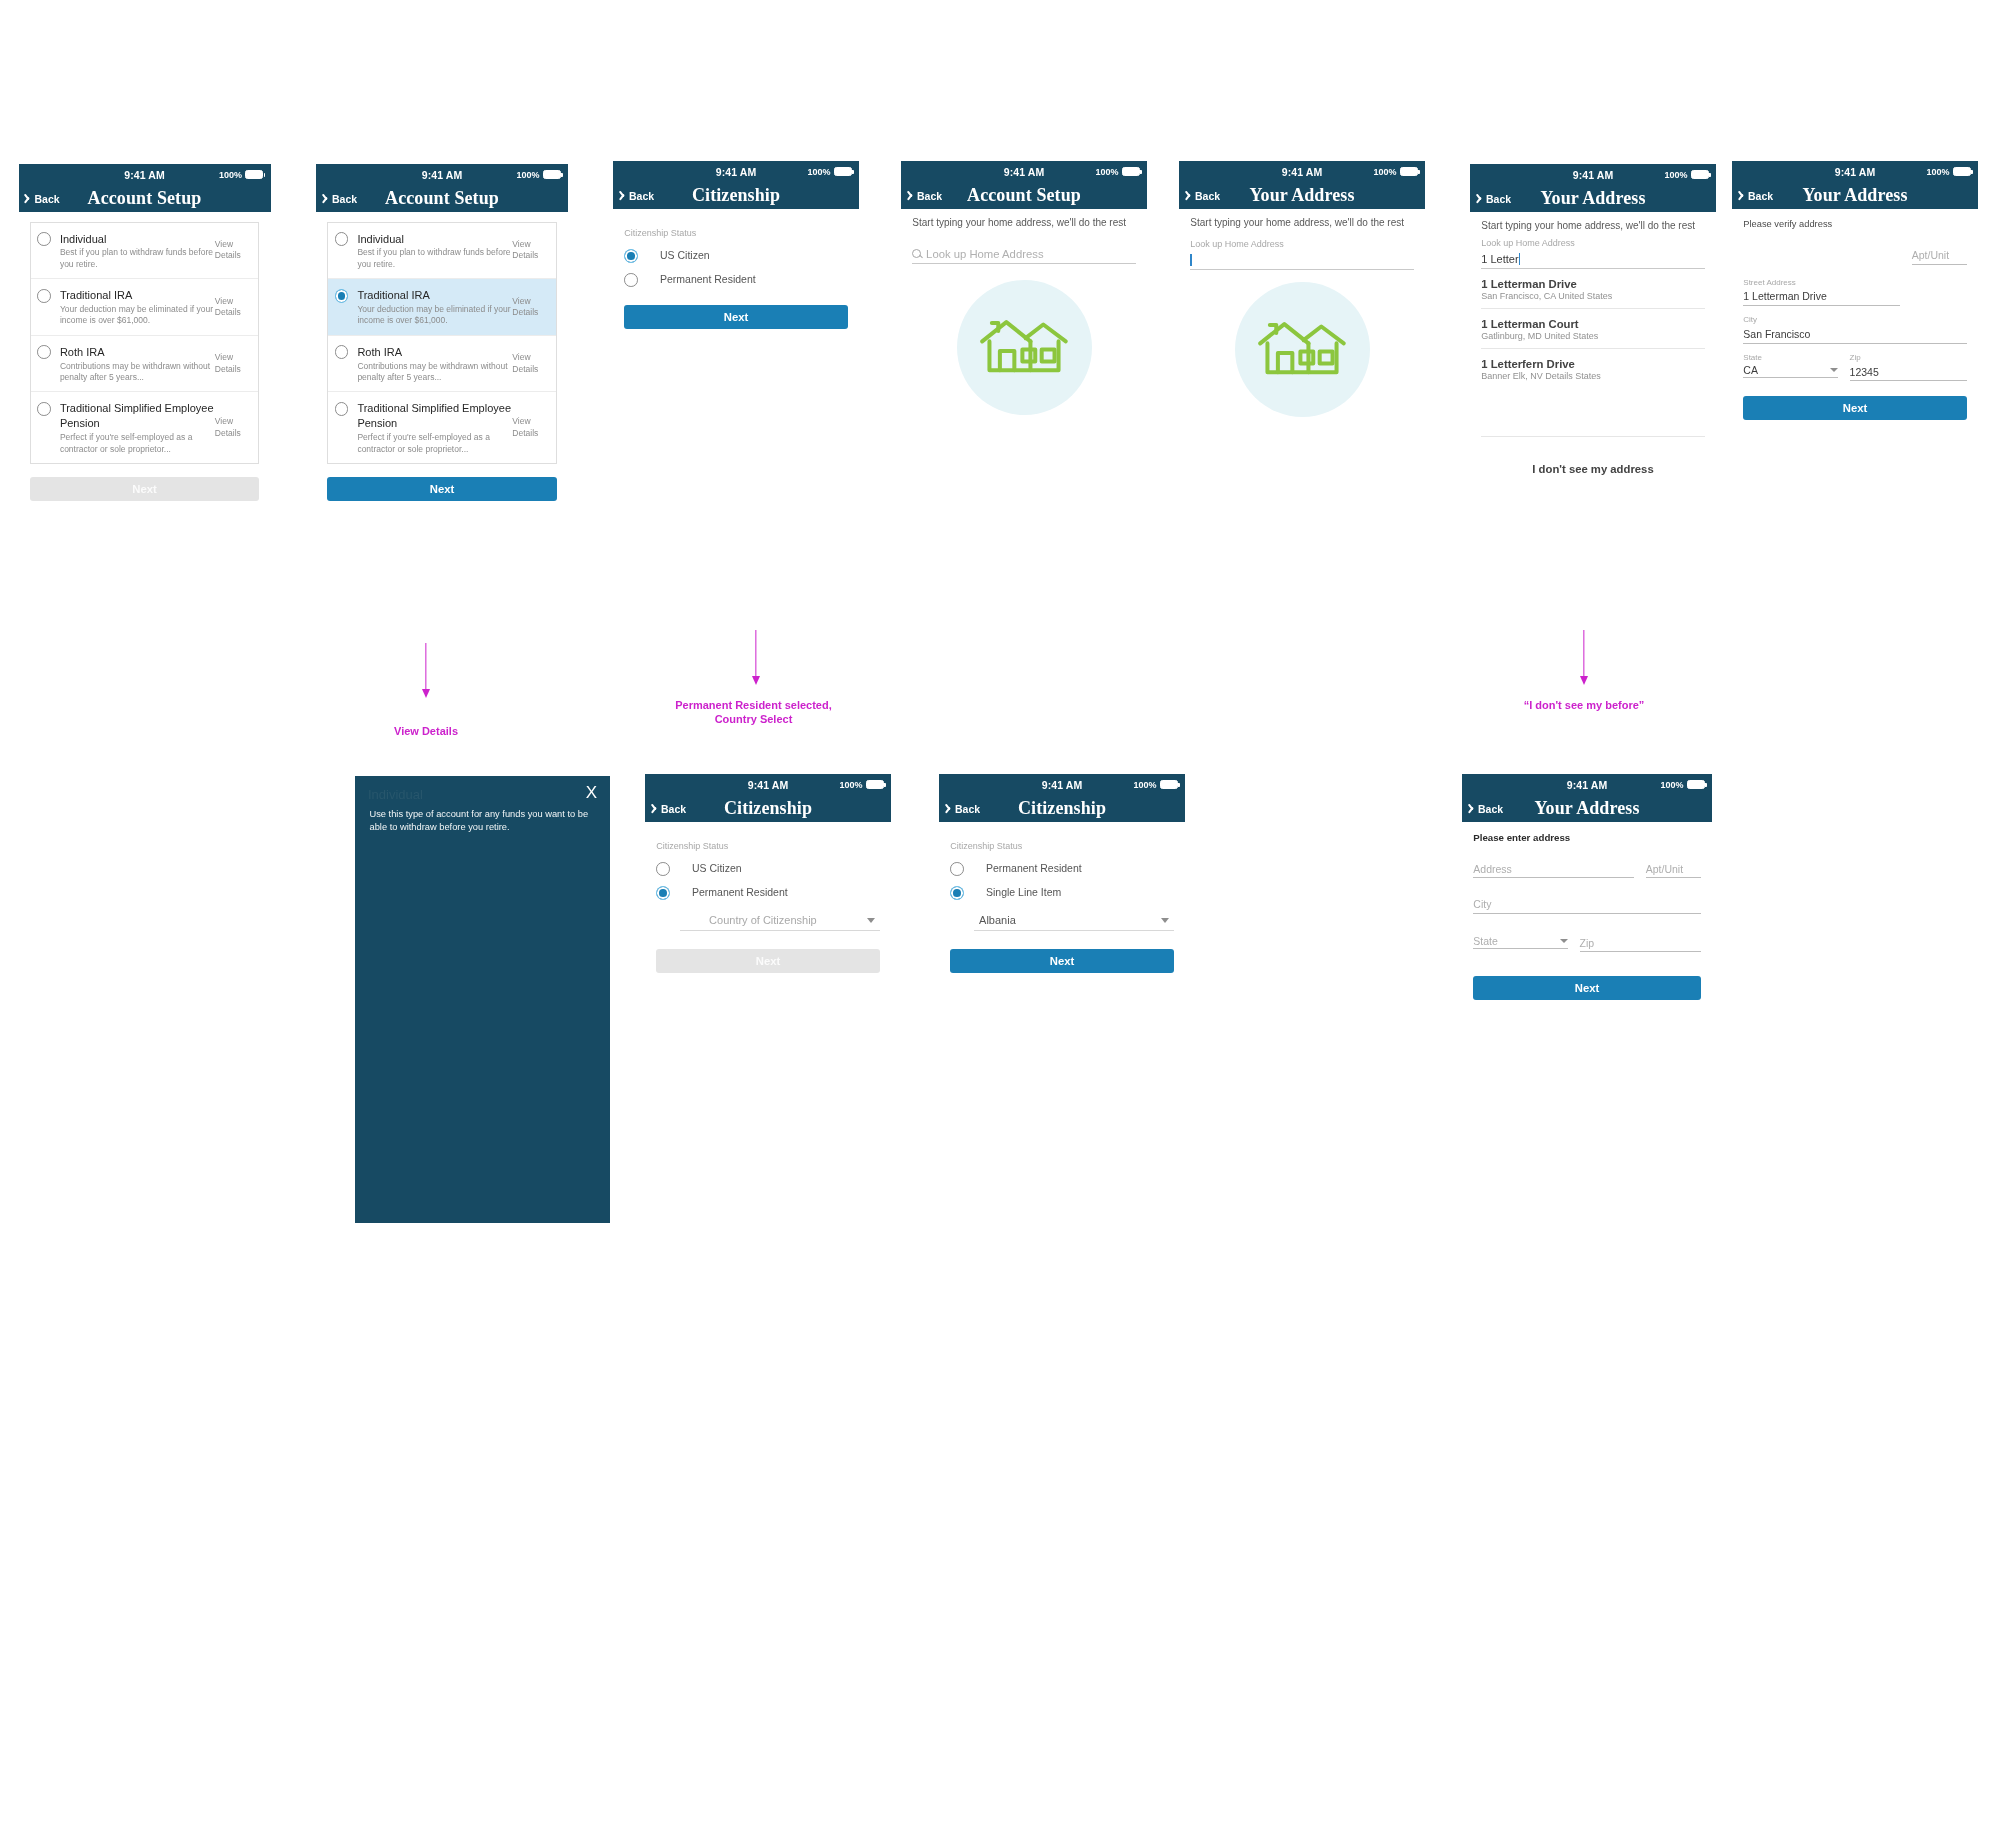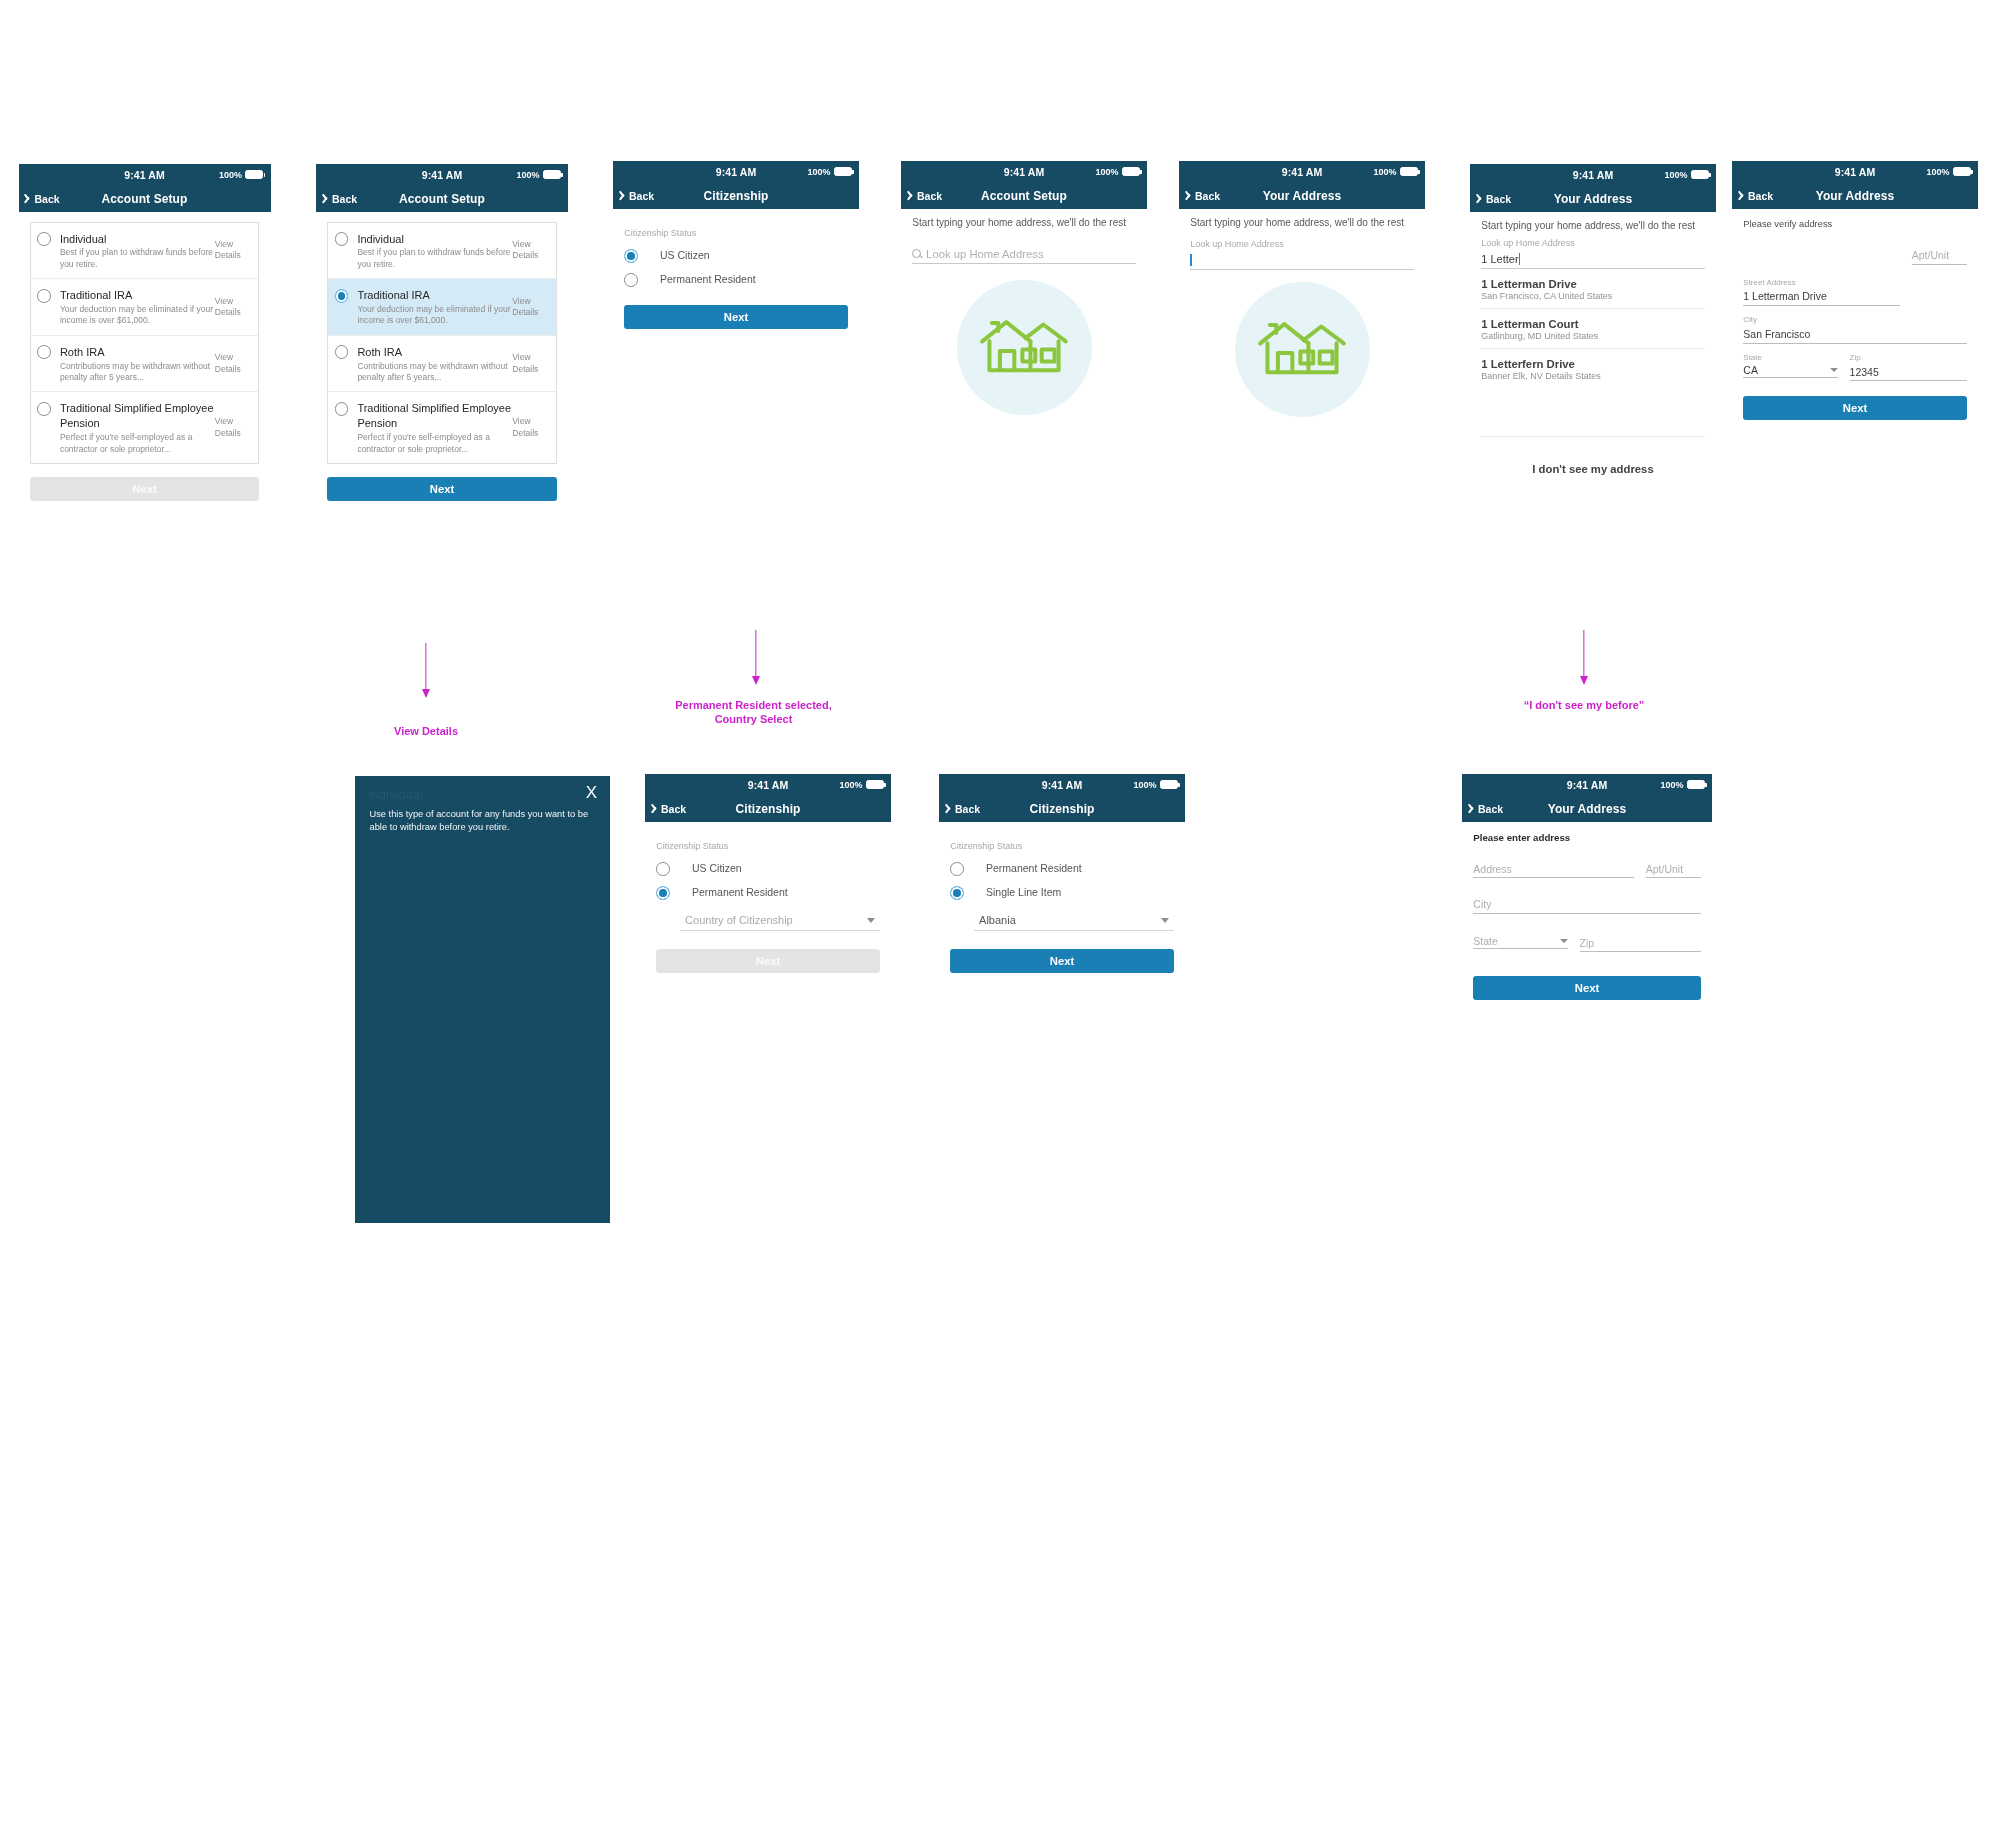--- a/index.html
+++ b/index.html
@@ -30,21 +30,21 @@
   .navbar { position: relative; height: 27px; background: #174a63;
     display: flex; align-items: center; justify-content: center; }
   .nav-back { position: absolute; left: 6.4px; top: 50%; transform: translateY(-50%);
     display: flex; align-items: center; gap: 1.6px; color: #fff;
     font-size: 10.5px; font-weight: bold; }
   .chev { display: inline-block; width: 8px; height: 13px; position: relative; }
   .chev:before, .chev:after { content:""; position:absolute; left:3.2px; width: 2.4px;
     background: #fff; border-radius: 1.6px; }
   .chev:before { height: 7.3px; top: 0; transform: rotate(-38deg); transform-origin: bottom; }
   .chev:after  { height: 7.3px; top: 5.6px; transform: rotate(38deg); transform-origin: top; }
-  .nav-title { color: #fff; font-size: 12px; font-weight: bold; letter-spacing: 0.1px; }
+  .nav-title { color: #fff; font-size: 18px; font-weight: bold; letter-spacing: 0.1px; font-family: Liberation Serif, serif; }
 
   .body { padding: 0 11.3px; }
 
   
   .acct-card { border: 0.8px solid #dedede; background: #fff; margin-top: 9.7px; }
   .acct-row { display: flex; align-items: flex-start; padding: 8px 6.4px 8px 6.4px;
     border-bottom: 0.8px solid #ececec; }
   .acct-row:last-child { border-bottom: none; }
   .acct-row.selected { background: #d5eaf7; }
   .radio { flex: 0 0 auto; width: 13.7px; height: 13.7px; border-radius: 50%;
@@ -63,21 +63,21 @@
   .btn-disabled { background: #e4e4e4; color: #fbfbfb; }
   .btn-wrap { padding: 0 11.3px; margin-top: 11.3px; }
 
   
   .field-label { font-size: 9px; color: #a8a8a8; }
   .cz-row { display: flex; align-items: center; gap: 22px; margin-top: 9px; }
   .cz-label { font-size: 10.5px; color: #555; }
   .select-row { display: flex; align-items: center; justify-content: space-between;
     border-bottom: 0.8px solid #d8d8d8; padding: 0 4.8px 4px 4.8px; margin: 14.5px 0 0 24px; }
   .select-val { font-size: 11px; color: #555; }
-  .select-val.placeholder { color: #a9a9a9; }
+  .select-val.placeholder { color: #a9a9a9; margin-left: 24px; }
   .caret { width: 0; height: 0; border-left: 4.8px solid transparent;
     border-right: 4.8px solid transparent; border-top: 5.6px solid #8e8e8e; }
   .caret.sm { border-left-width: 4px; border-right-width: 4px; border-top-width: 4.8px; }
 
   
   .lead { font-size: 10px; color: #595959; line-height: 1.28; margin-top: 8px; }
   .search-line { display: flex; align-items: center; gap: 4.8px;
     border-bottom: 0.8px solid #c9c9c9; padding-bottom: 3.2px; margin-top: 18px; }
   .mag { width: 9px; height: 9px; border: 1.3px solid #a6a6a6; border-radius: 50%;
     position: relative; flex: 0 0 auto; }

